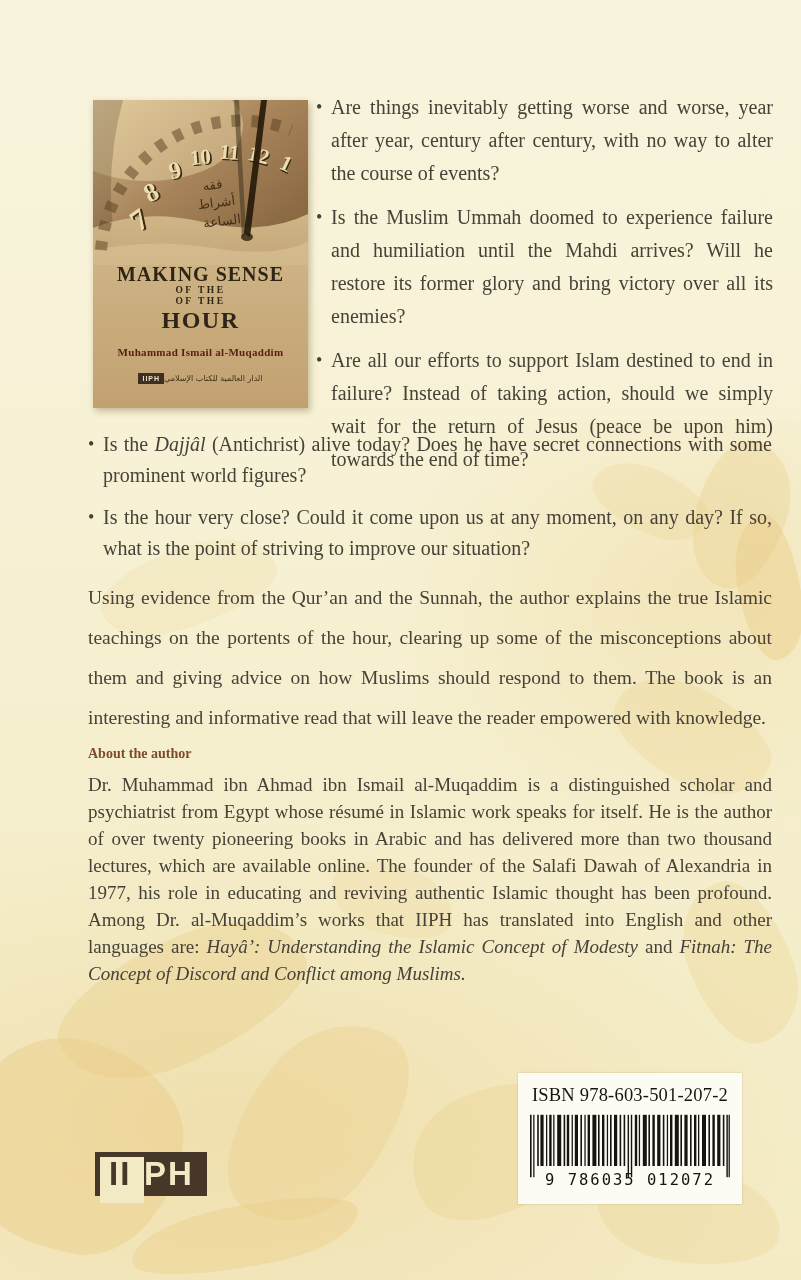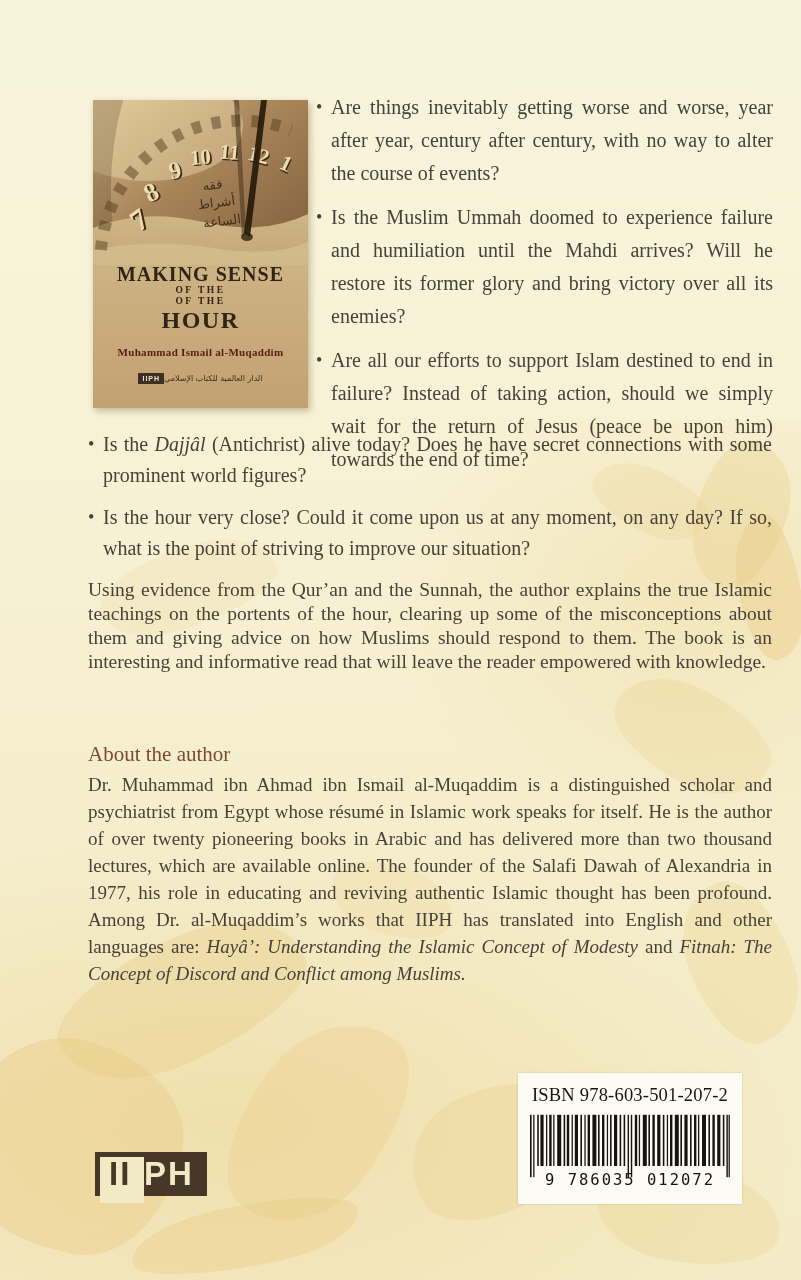--- a/index.html
+++ b/index.html
@@ -30,23 +30,23 @@
   
   .col-right{position:absolute;left:316px;top:91px;width:457px;}
   .col-full{position:absolute;left:88px;top:429px;width:684px;}
   .bullet{display:flex;margin-bottom:11px;}
   .marker{flex:0 0 15px;font-size:18px;line-height:inherit;color:#474238;}
   .btext{display:block;flex:1;text-align:justify;}
   .col-right .bullet{line-height:33px;font-size:20px;}
   .col-full .bullet{line-height:31px;font-size:20px;}
   .it{font-style:italic;}
   .desc{position:absolute;left:88px;top:578px;width:684px;margin:0;
-    font-size:19.5px;line-height:24px;text-align:justify;}
+    font-size:19.5px;line-height:40px;text-align:justify;}
   .about{position:absolute;left:88px;top:741px;width:684px;}
-  .about-h{font-size:21px;font-weight:400;color:#7d4a2b;line-height:26px;}
+  .about-h{font-size:14px;font-weight:700;color:#7d4a2b;line-height:26px;}
   .about-p{margin:4px 0 0 0;font-size:19px;line-height:27px;text-align:justify;}
   
   .barcode-box{position:absolute;left:518px;top:1073px;width:224px;height:131px;background:#fdfcf4;
     display:flex;flex-direction:column;align-items:center;box-shadow:0 0 2px rgba(120,100,50,.3);}
   .isbn-label{font-size:18.5px;color:#181510;margin-top:12px;letter-spacing:.2px;white-space:nowrap;}
   .bars{margin-top:1px;}
   .barcode-digits{font-family:"DejaVu Sans Mono",monospace;font-size:15.5px;color:#181510;
     letter-spacing:2px;margin-top:-14px;background:transparent;white-space:nowrap;}
   
   .iiph-logo{position:absolute;left:95px;top:1152px;width:112px;height:44px;background:#473728;}

